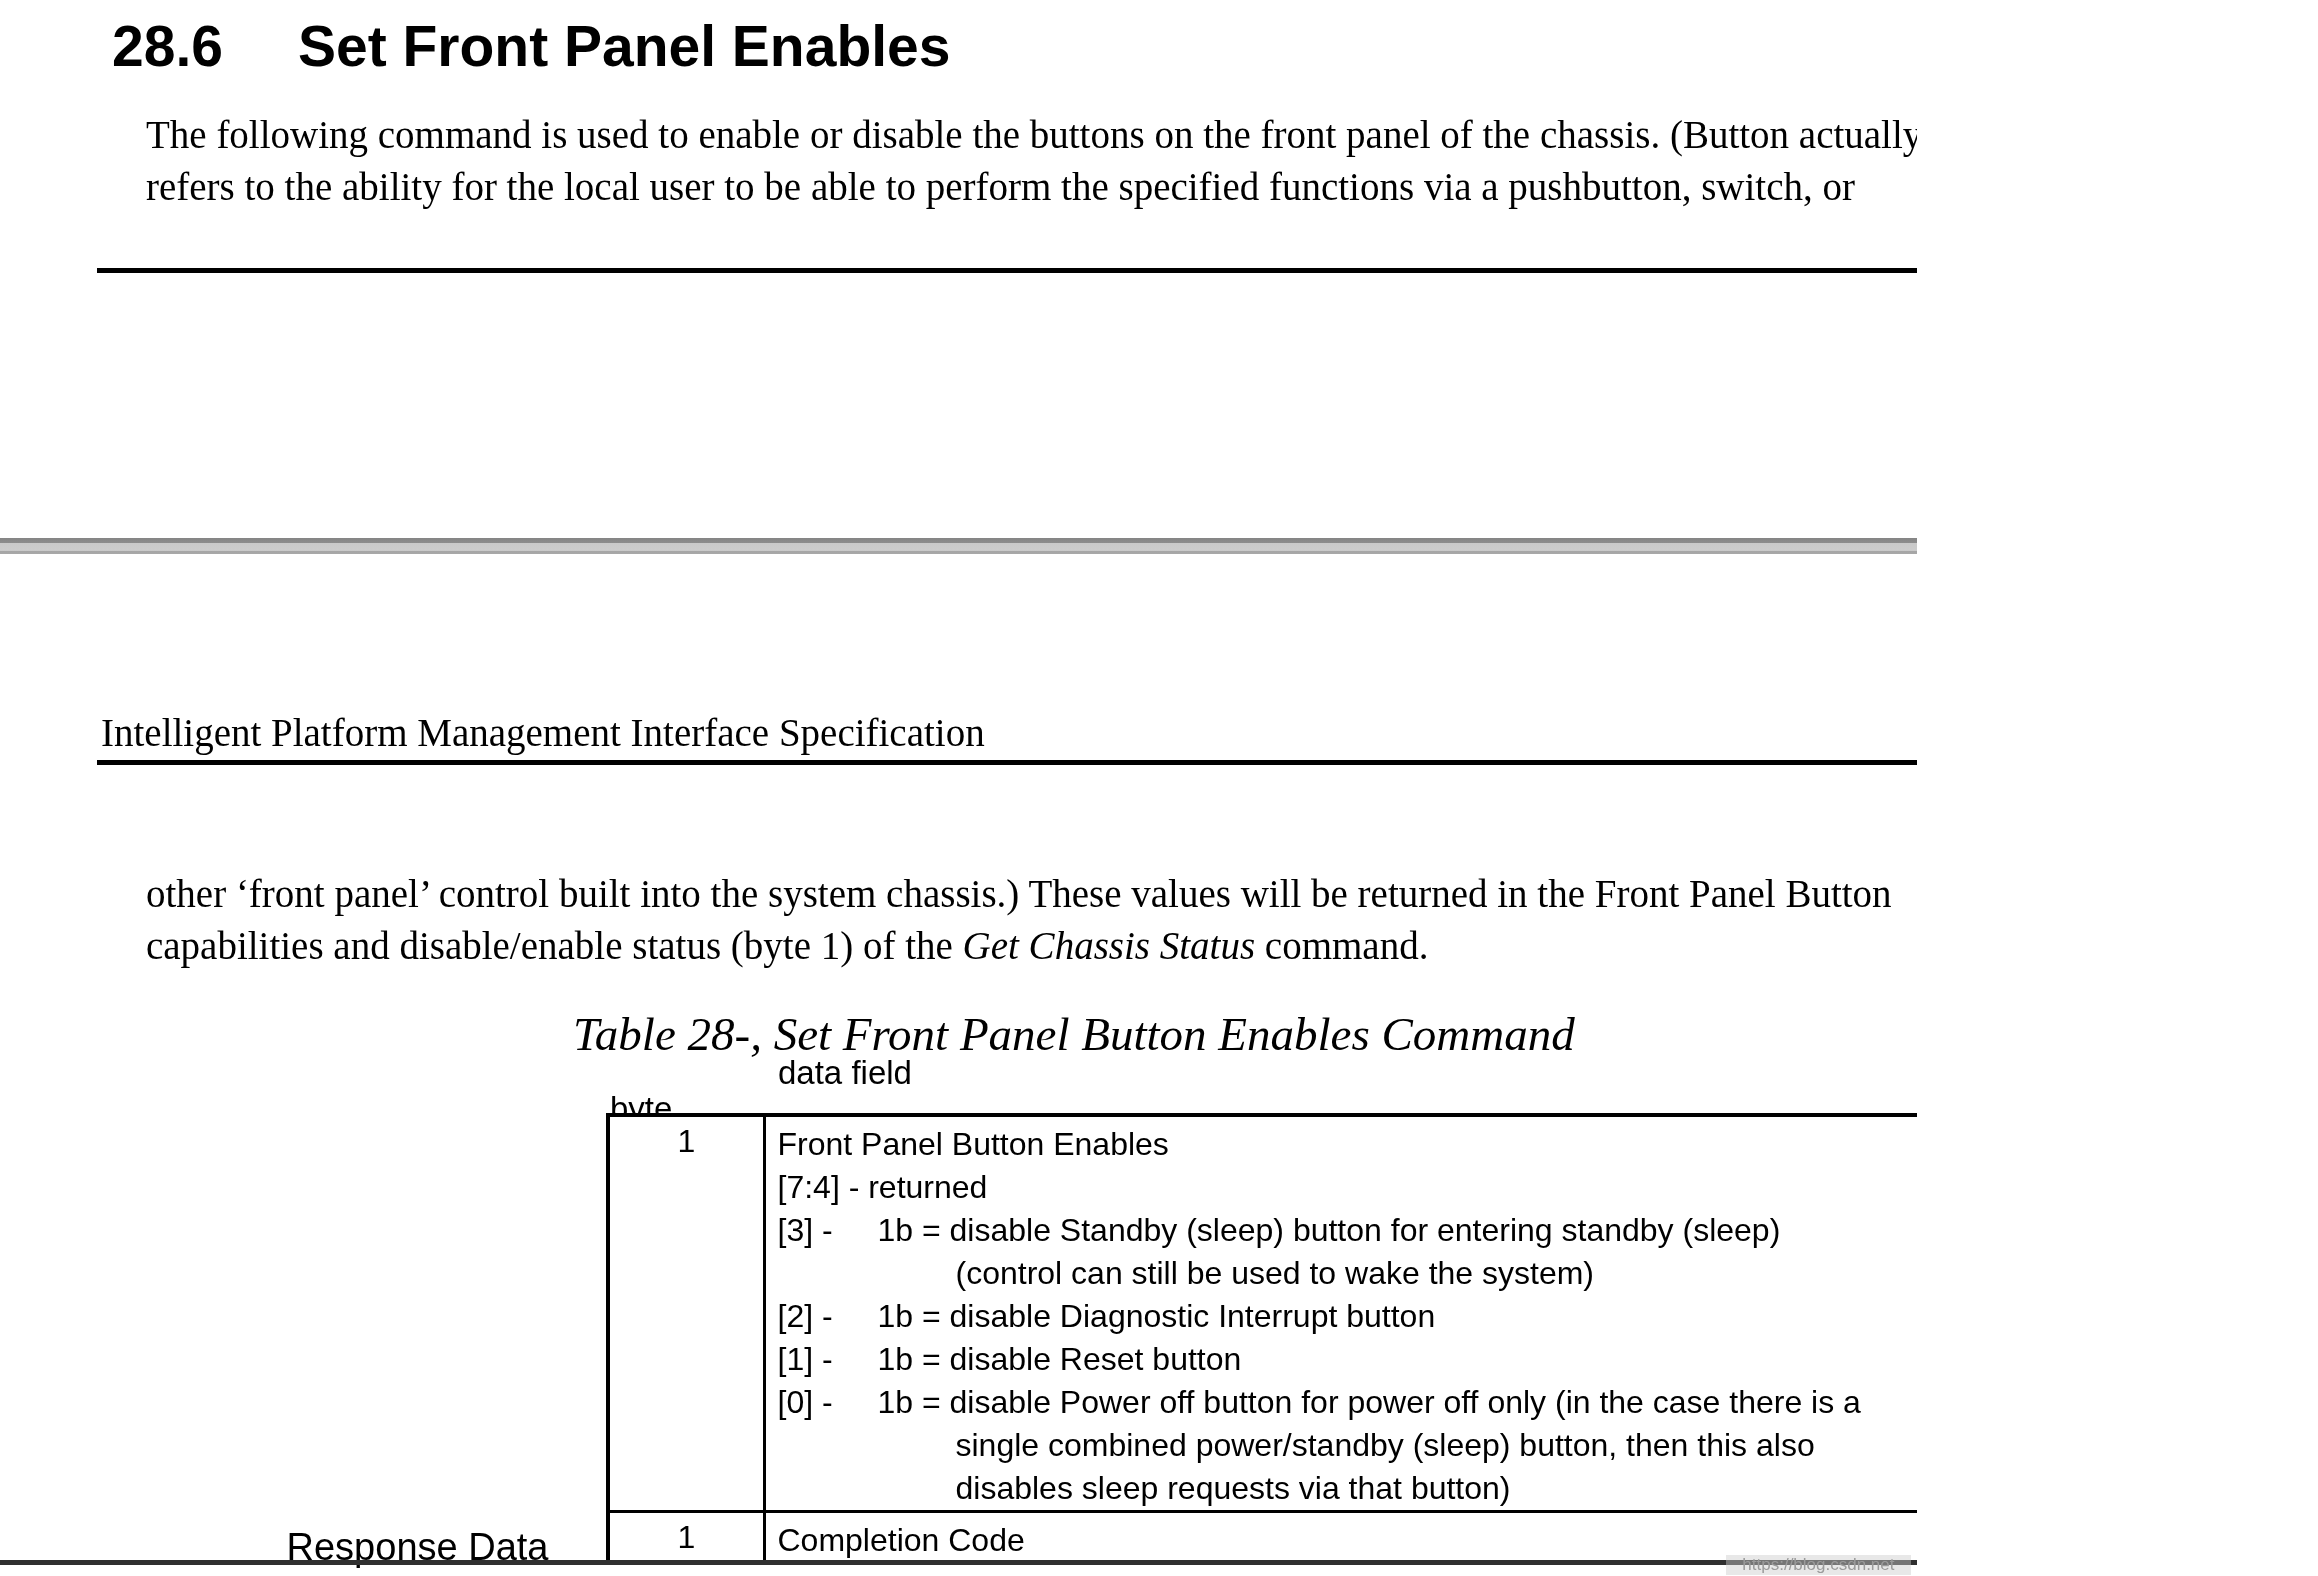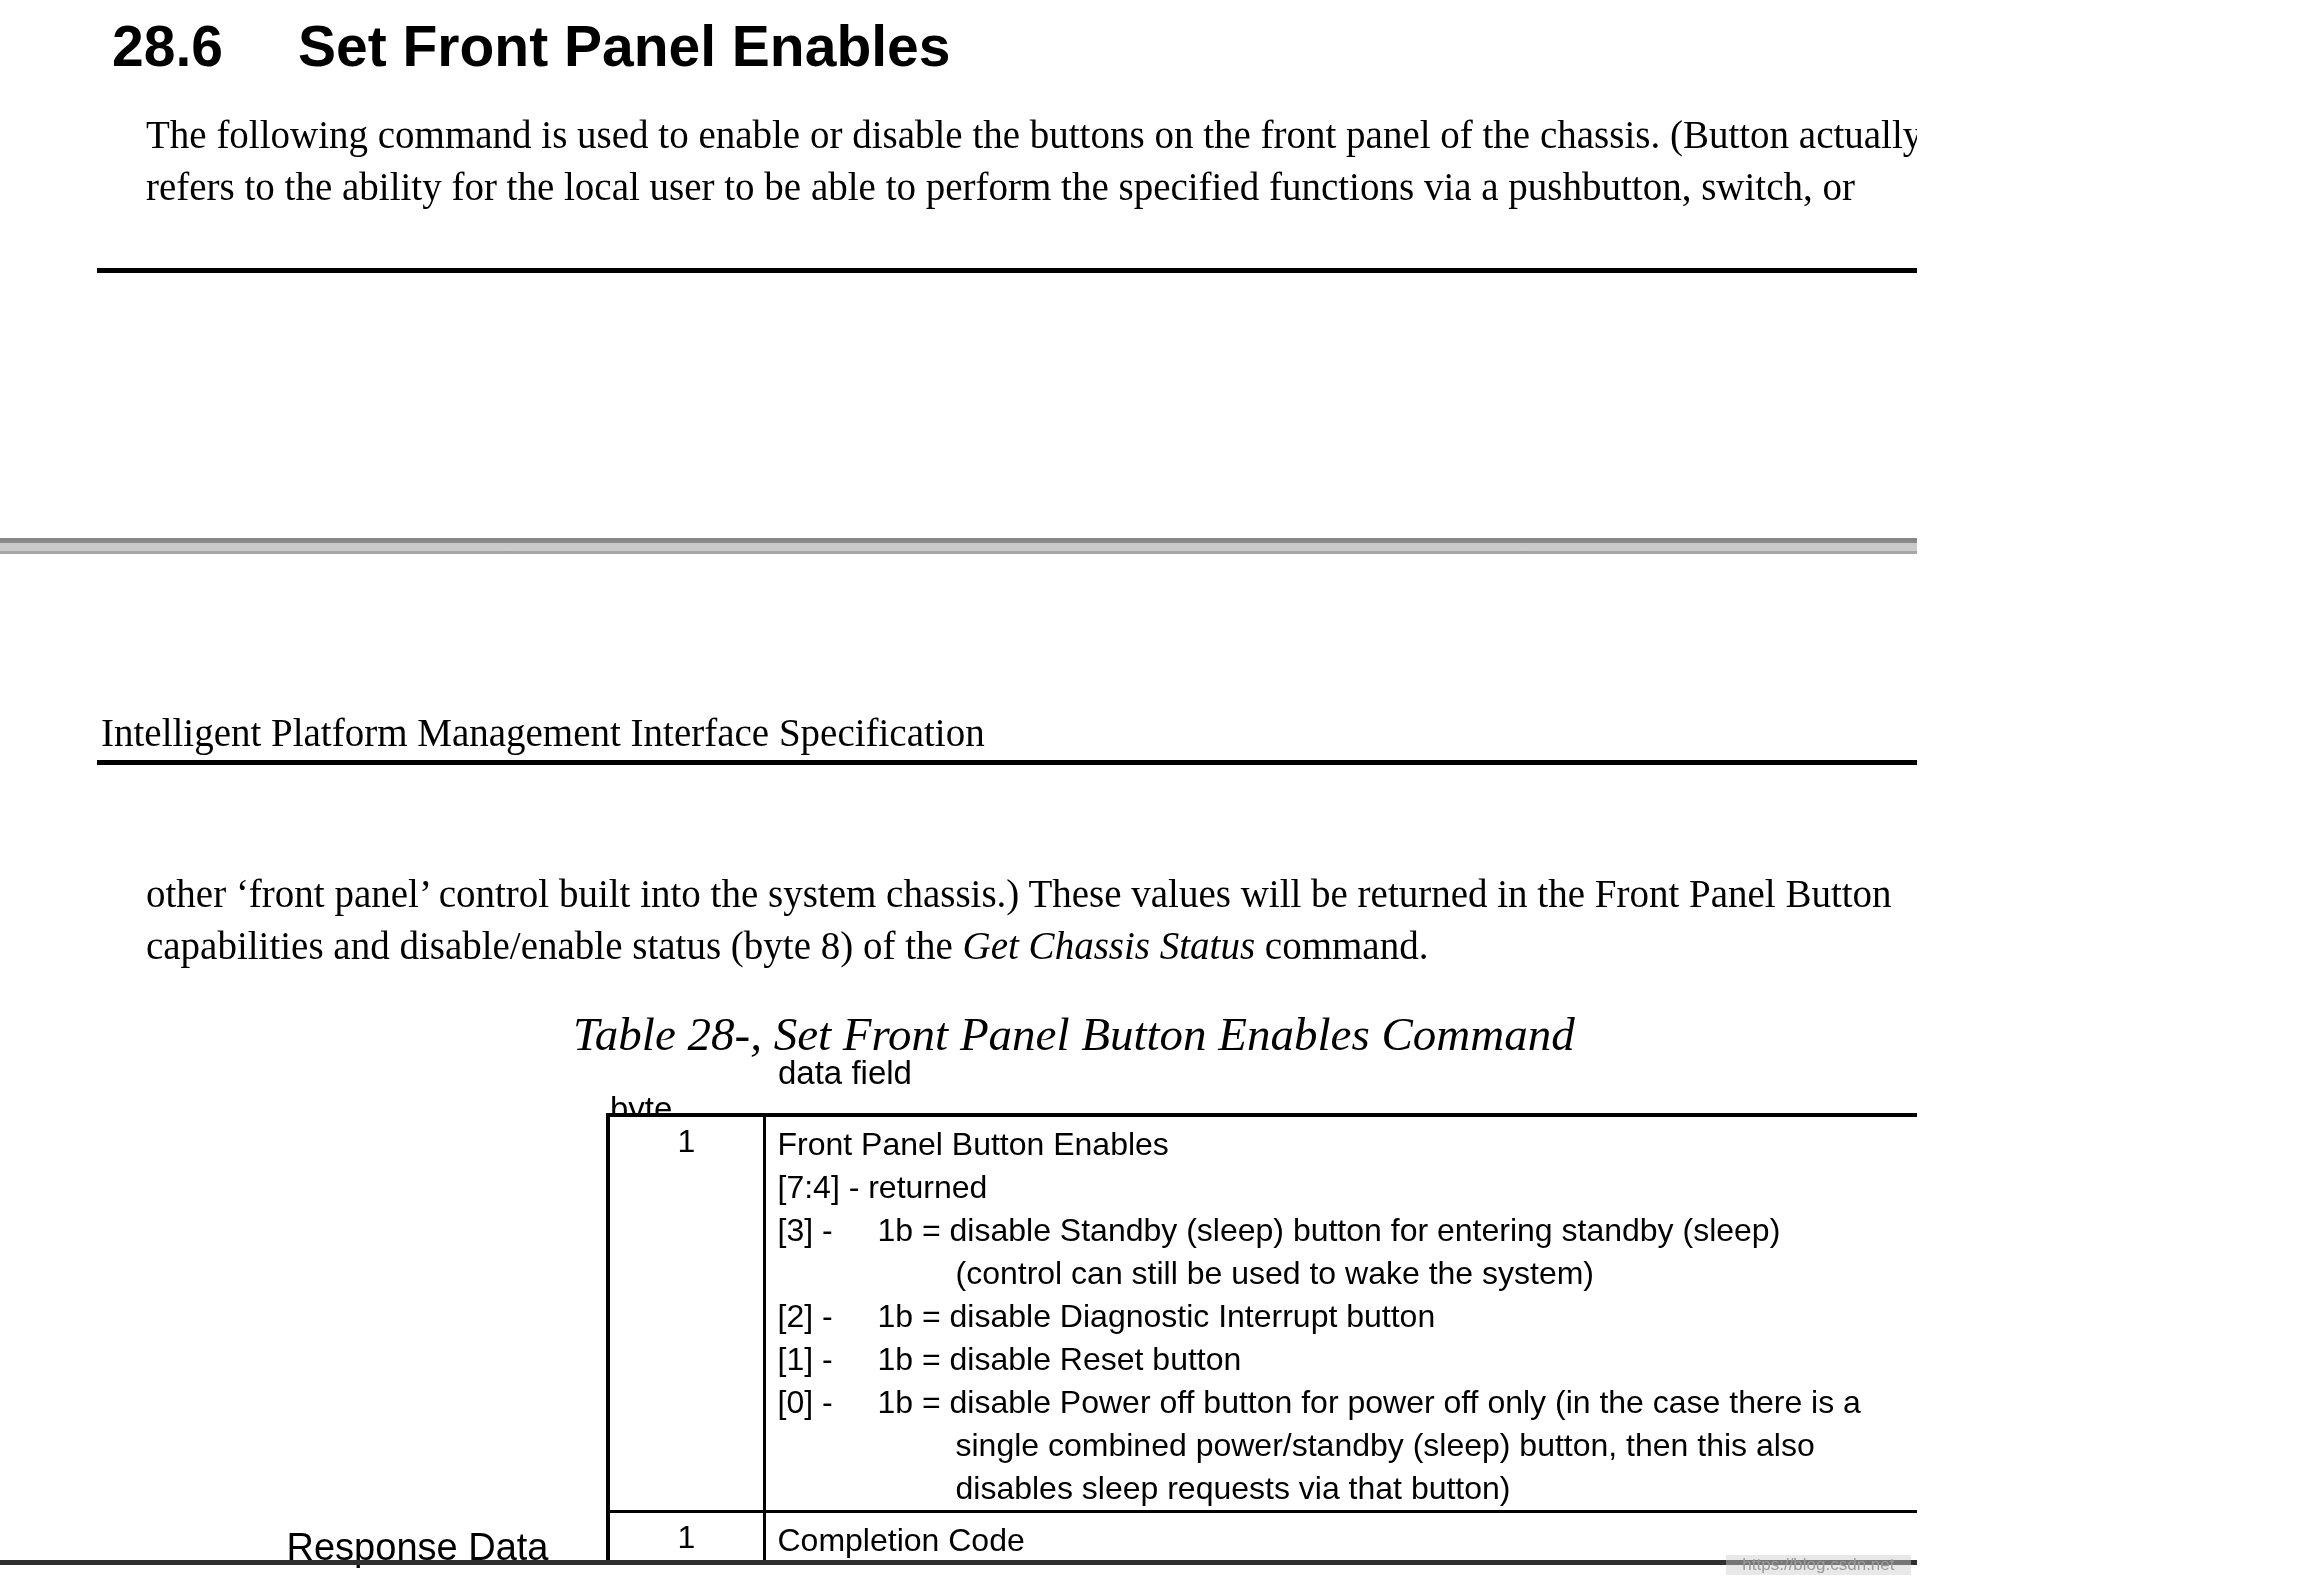--- a/index.html
+++ b/index.html
@@ -97,21 +97,21 @@
   <div class="rule rule-top"></div>
   <div class="page-number">389</div>
 
   <div class="page-separator"></div>
 
   <div class="running-header">Intelligent Platform Management Interface Specification</div>
   <div class="rule rule-header"></div>
 
   <div class="para para-bottom">
     <div class="nowrap">other ‘front panel’ control built into the system chassis.) These values will be returned in the Front Panel Button</div>
-    <div class="nowrap"><span>capabilities and disable/enable status (byte 8) of the </span><span class="italic">Get Chassis Status</span><span> command.</span></div>
+    <div class="nowrap"><span>capabilities and disable/enable status (byte 1) of the </span><span class="italic">Get Chassis Status</span><span> command.</span></div>
   </div>
 
   <div class="table-title">Table 28-, Set Front Panel Button Enables Command</div>
   <div class="col-header-byte">byte</div>
   <div class="col-header-field">data field</div>
 
   <div class="cmd-table">
 
     <div class="t-row t-row-request">
       <div class="t-cell-byte">1</div>

